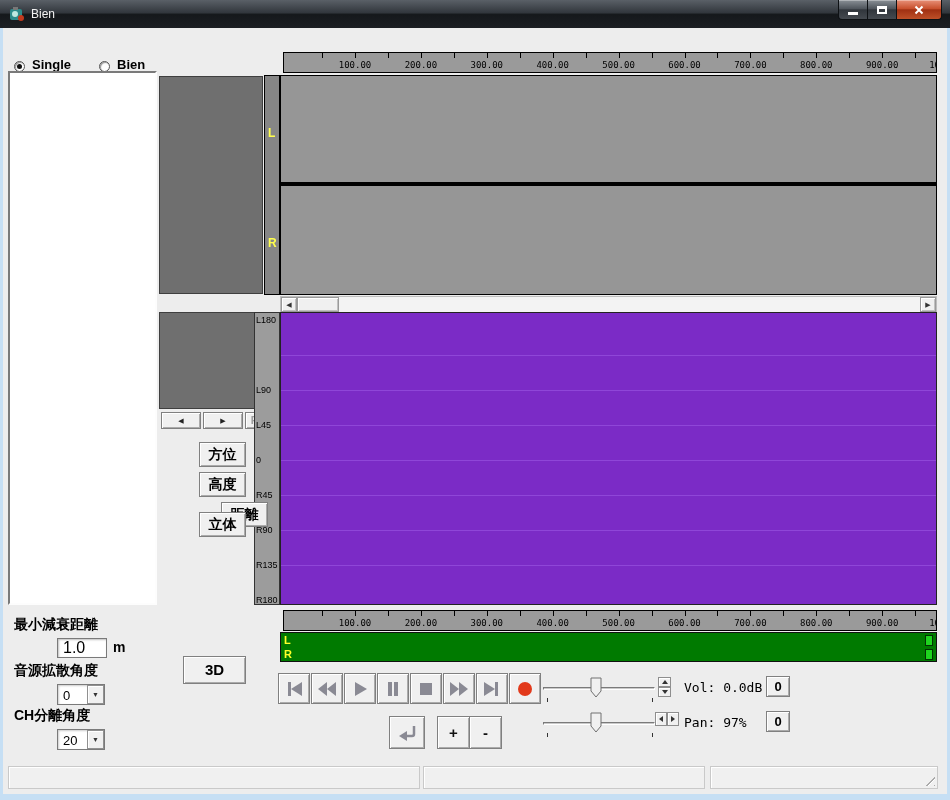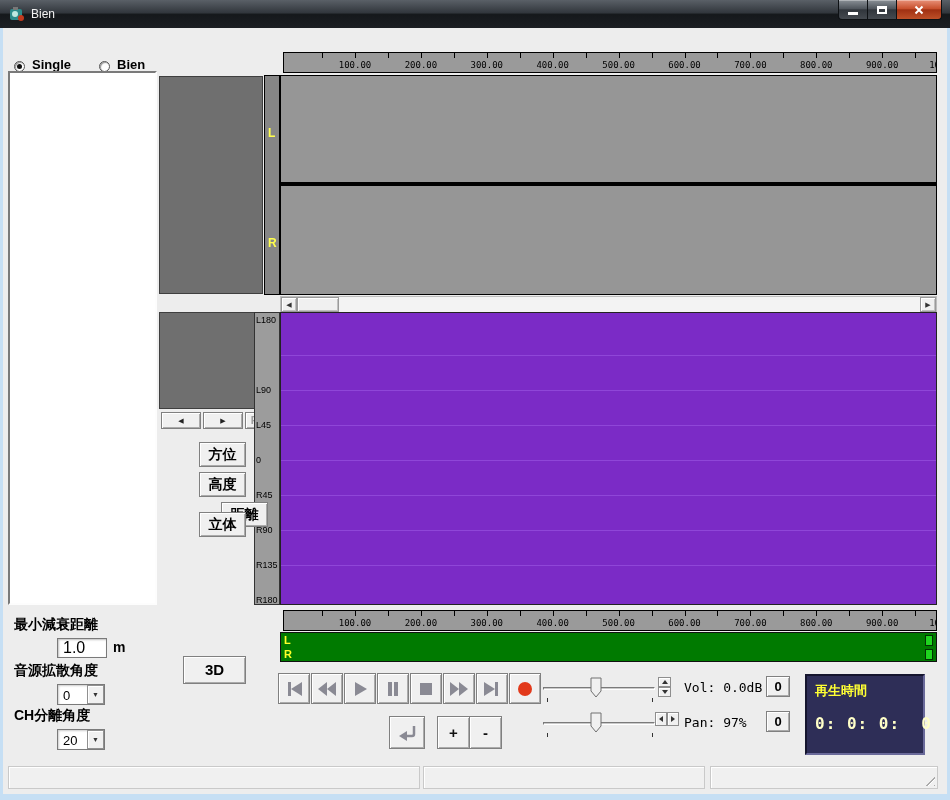--- a/index.html
+++ b/index.html
@@ -392,24 +392,20 @@
     <div class="mini">
         <span class="tri-left"></span>
       </div>
     <div class="mini">
         <span class="tri-right"></span>
       </div>
   </div>
   <div class="ctl-label" style="left:684px; top:715px">Pan: 97%</div>
   <div class="reset-btn raised" style="top:711px">0</div>
 
-  <div class="time-panel">
-    <div class="time-title">再生時間</div>
-    <div class="time-digits">0: 0: 0:  0</div>
-  </div>
 
   <div class="statusbar">
     <div class="spanel" style="left:5px; width:412px"></div>
     <div class="spanel" style="left:420px; width:282px"></div>
     <div class="spanel" style="left:707px; width:228px">
       <div class="grip"></div>
     </div>
   </div>
 
 </div>

